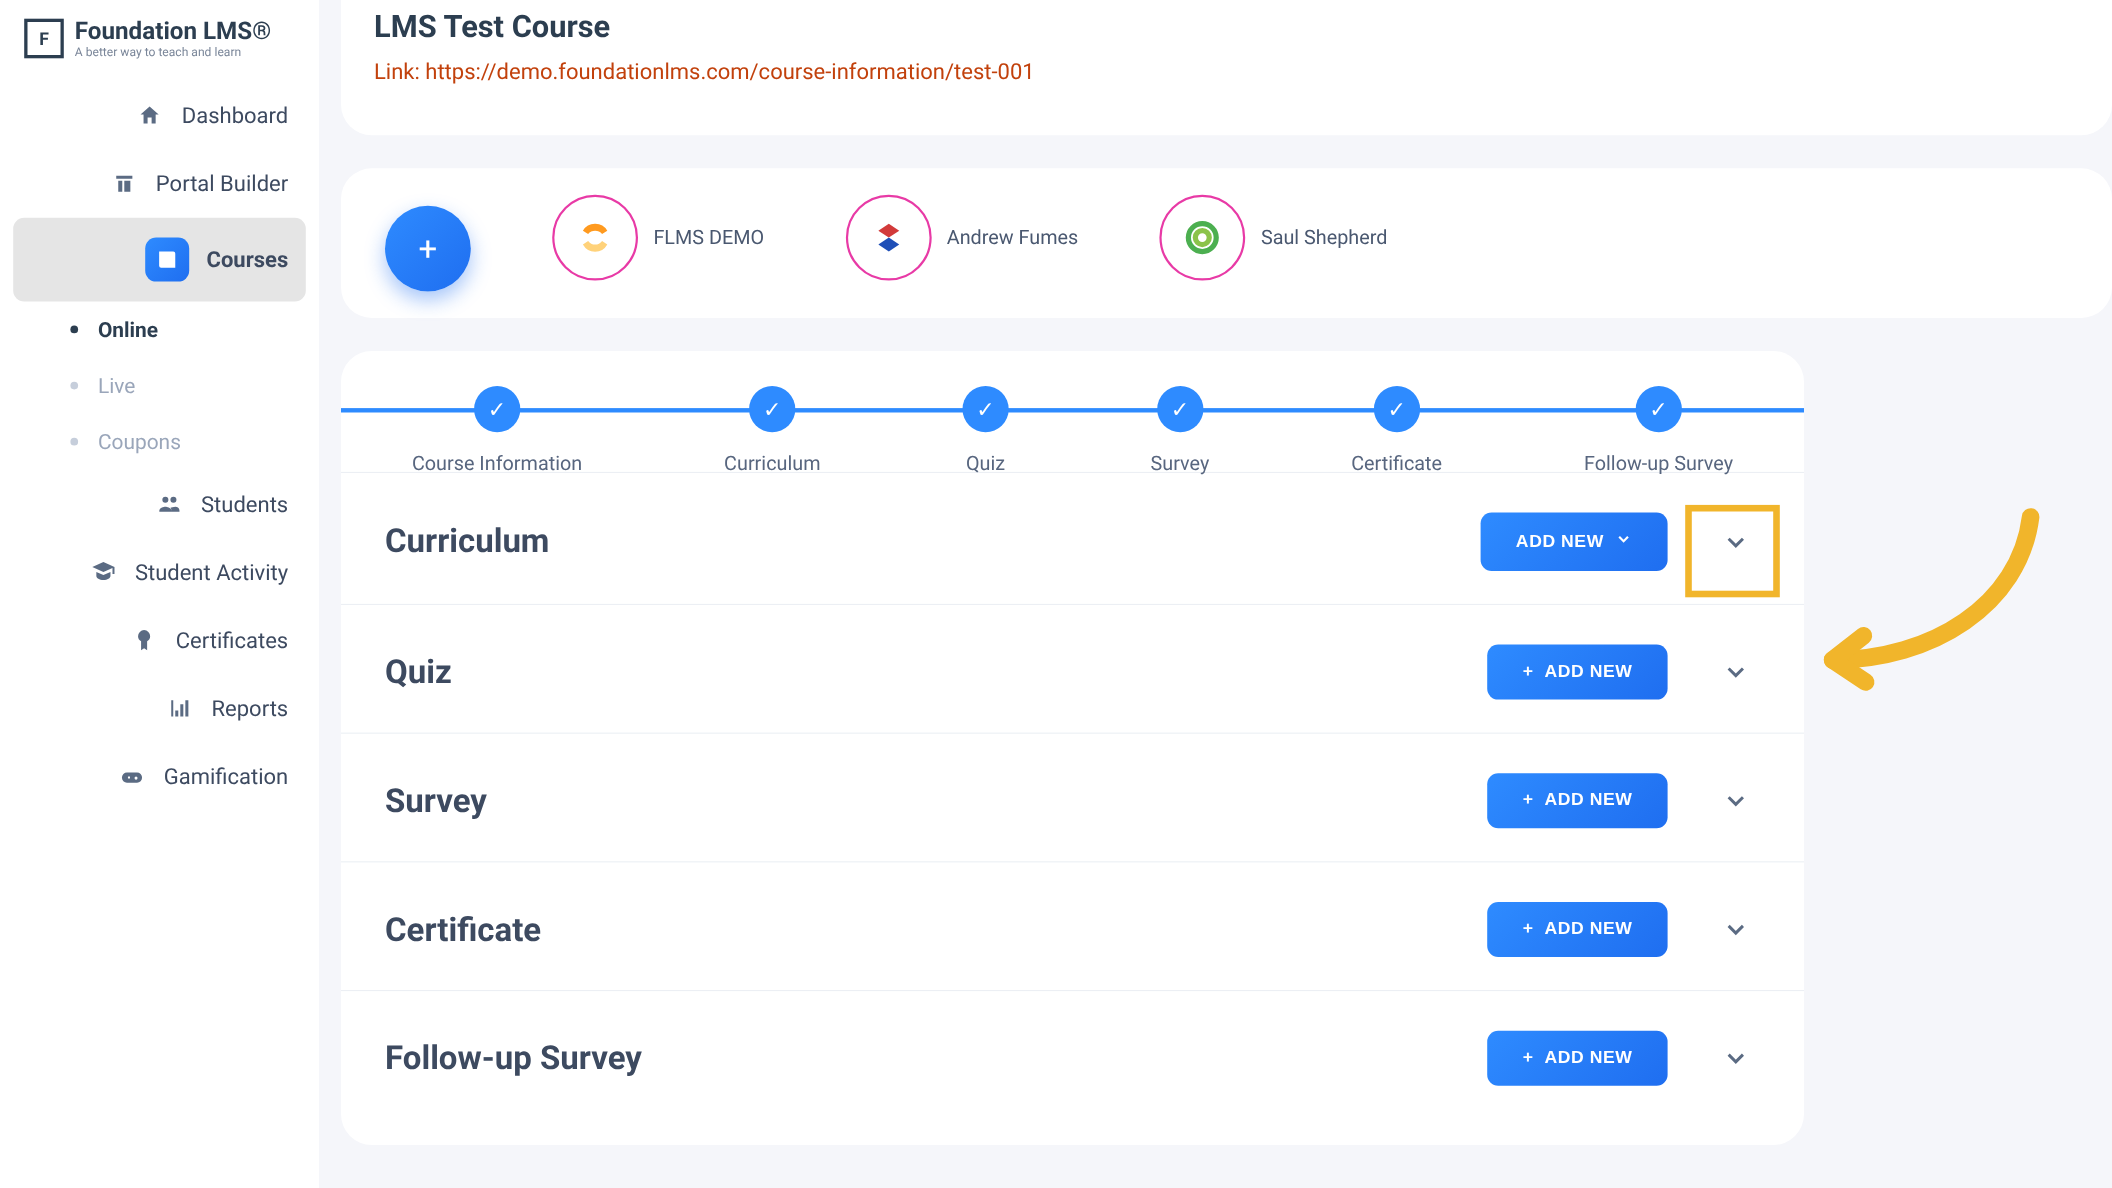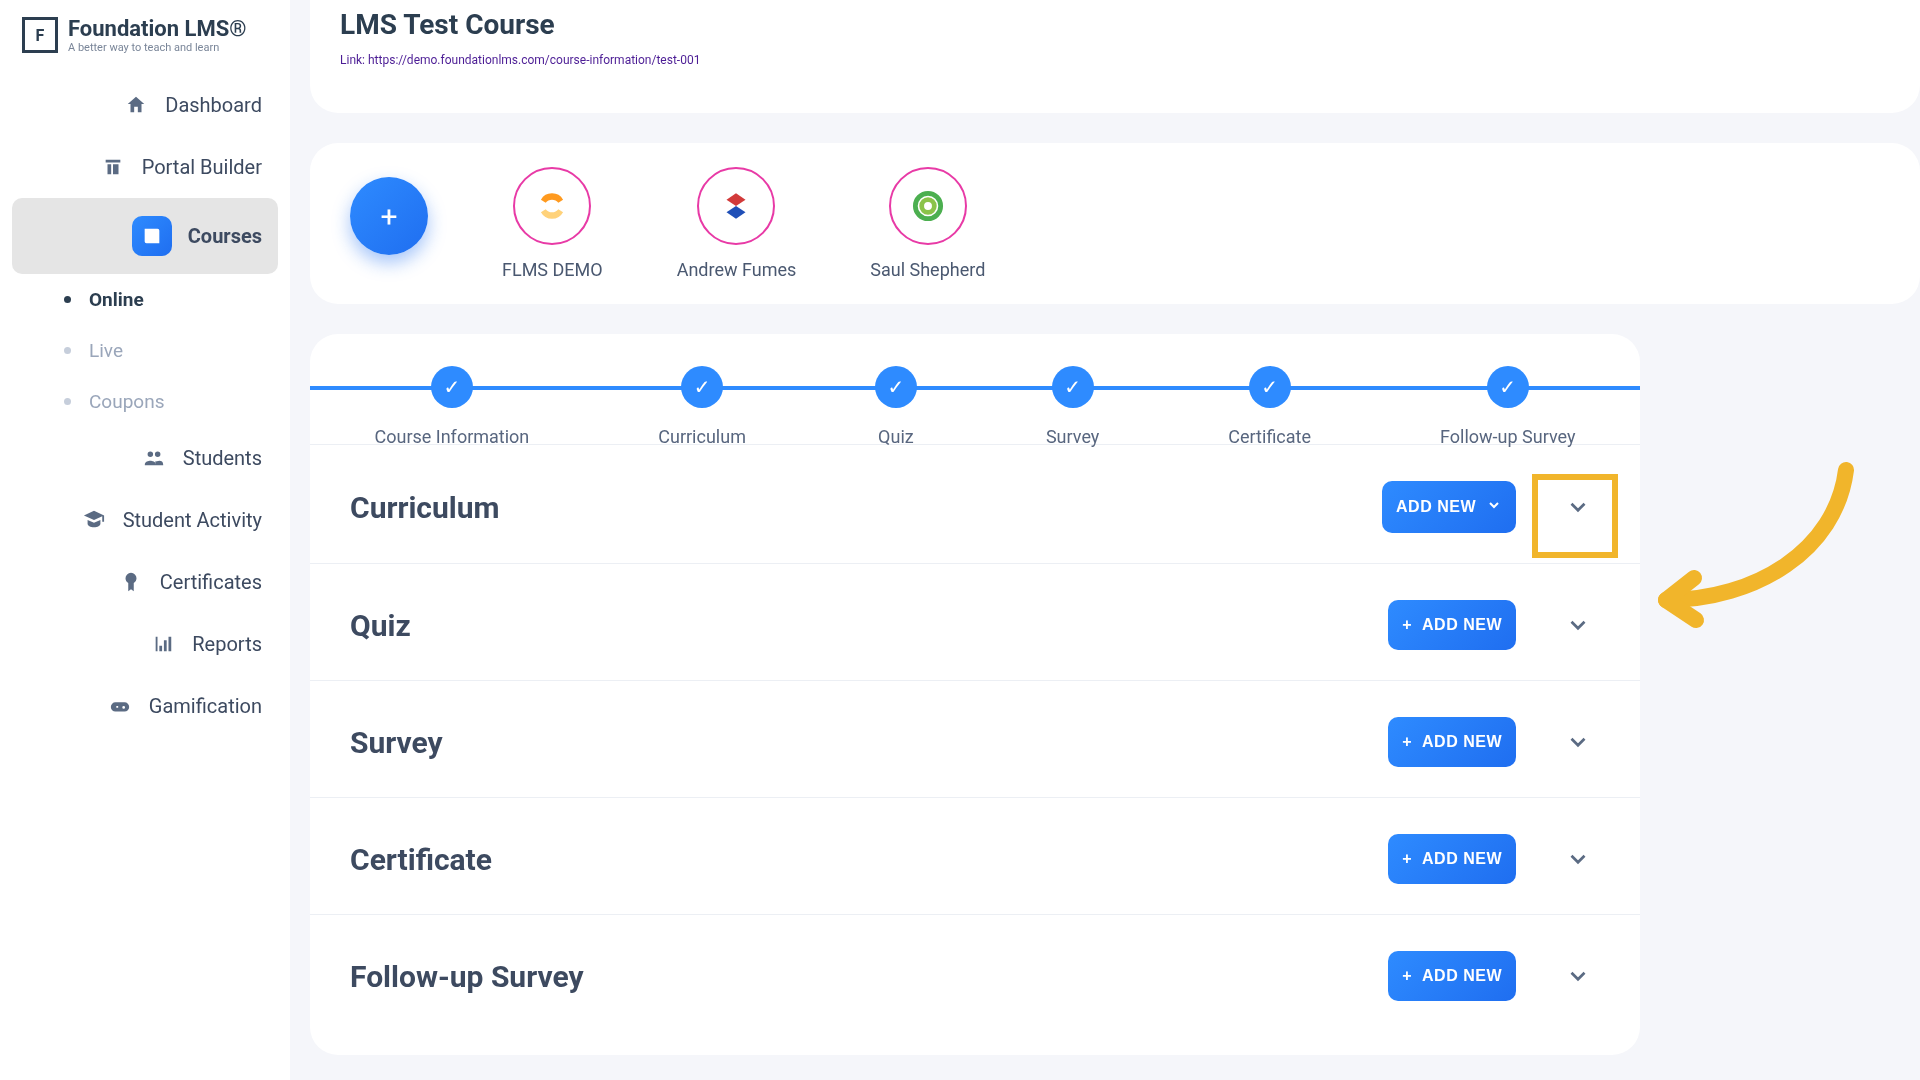--- a/index.html
+++ b/index.html
@@ -79,40 +79,40 @@
     left: 310px; top: 0;
     right: 0; bottom: 0;
   }
   .header-card {
     background: #fff;
     border-radius: 0 0 28px 28px;
     padding: 8px 30px 46px 30px;
     width: 1610px;
   }
   .course-title { font-size: 28px; font-weight: 700; color: #2c3e50; }
-  .course-link  { font-size: 12px; color: #4c1d95; margin-top: 12px; }
+  .course-link  { font-size: 20px; color: #c2410c; margin-top: 12px; }
 
   .faculty-card {
     background: #fff;
     border-radius: 28px;
     padding: 24px 40px 24px 40px;
     margin-top: 30px;
     width: 1610px;
     display: flex; align-items: flex-start; gap: 74px;
   }
   .add-circle {
     width: 78px; height: 78px; border-radius: 50%;
     background: linear-gradient(135deg,#2e8bff,#1f6ef0);
     display: flex; align-items: center; justify-content: center;
     color: #fff; font-size: 30px;
     box-shadow: 0 8px 18px rgba(31,110,240,.4);
     cursor: pointer;
     margin-top: 10px;
   }
-  .faculty-col { display: flex; flex-direction: column; align-items: center; gap: 14px; }
+  .faculty-col { display: flex; flex-direction: row; align-items: center; gap: 14px; }
   .faculty-avatar {
     width: 78px; height: 78px; border-radius: 50%;
     border: 2px solid #e83aa6;
     display: flex; align-items: center; justify-content: center;
   }
   .faculty-avatar svg { width: 38px; height: 38px; }
   .faculty-name { font-size: 18px; color: #4a5870; }
 
   
   .content-card {
@@ -148,21 +148,21 @@
     padding: 36px 40px 30px 40px;
     border-top: 1px solid #eceff4;
   }
   .section-row:first-of-type { border-top: none; padding-top: 44px; }
   .section-title { font-size: 30px; font-weight: 700; color: #3d4a60; }
   .row-right { display: flex; align-items: center; gap: 40px; }
   .add-btn {
     background: linear-gradient(135deg,#2e8bff,#1f6ef0);
     color: #fff; font-weight: 700; font-size: 16px;
     border: none; border-radius: 10px;
-    padding: 16px 14px;
+    padding: 16px 32px;
     display: inline-flex; align-items: center; gap: 10px;
     cursor: pointer;
     letter-spacing: .5px;
   }
   .chevron-box {
     width: 44px; height: 44px;
     display: flex; align-items: center; justify-content: center;
     color: #5b6b83; cursor: pointer;
   }
   .chevron-highlight {

